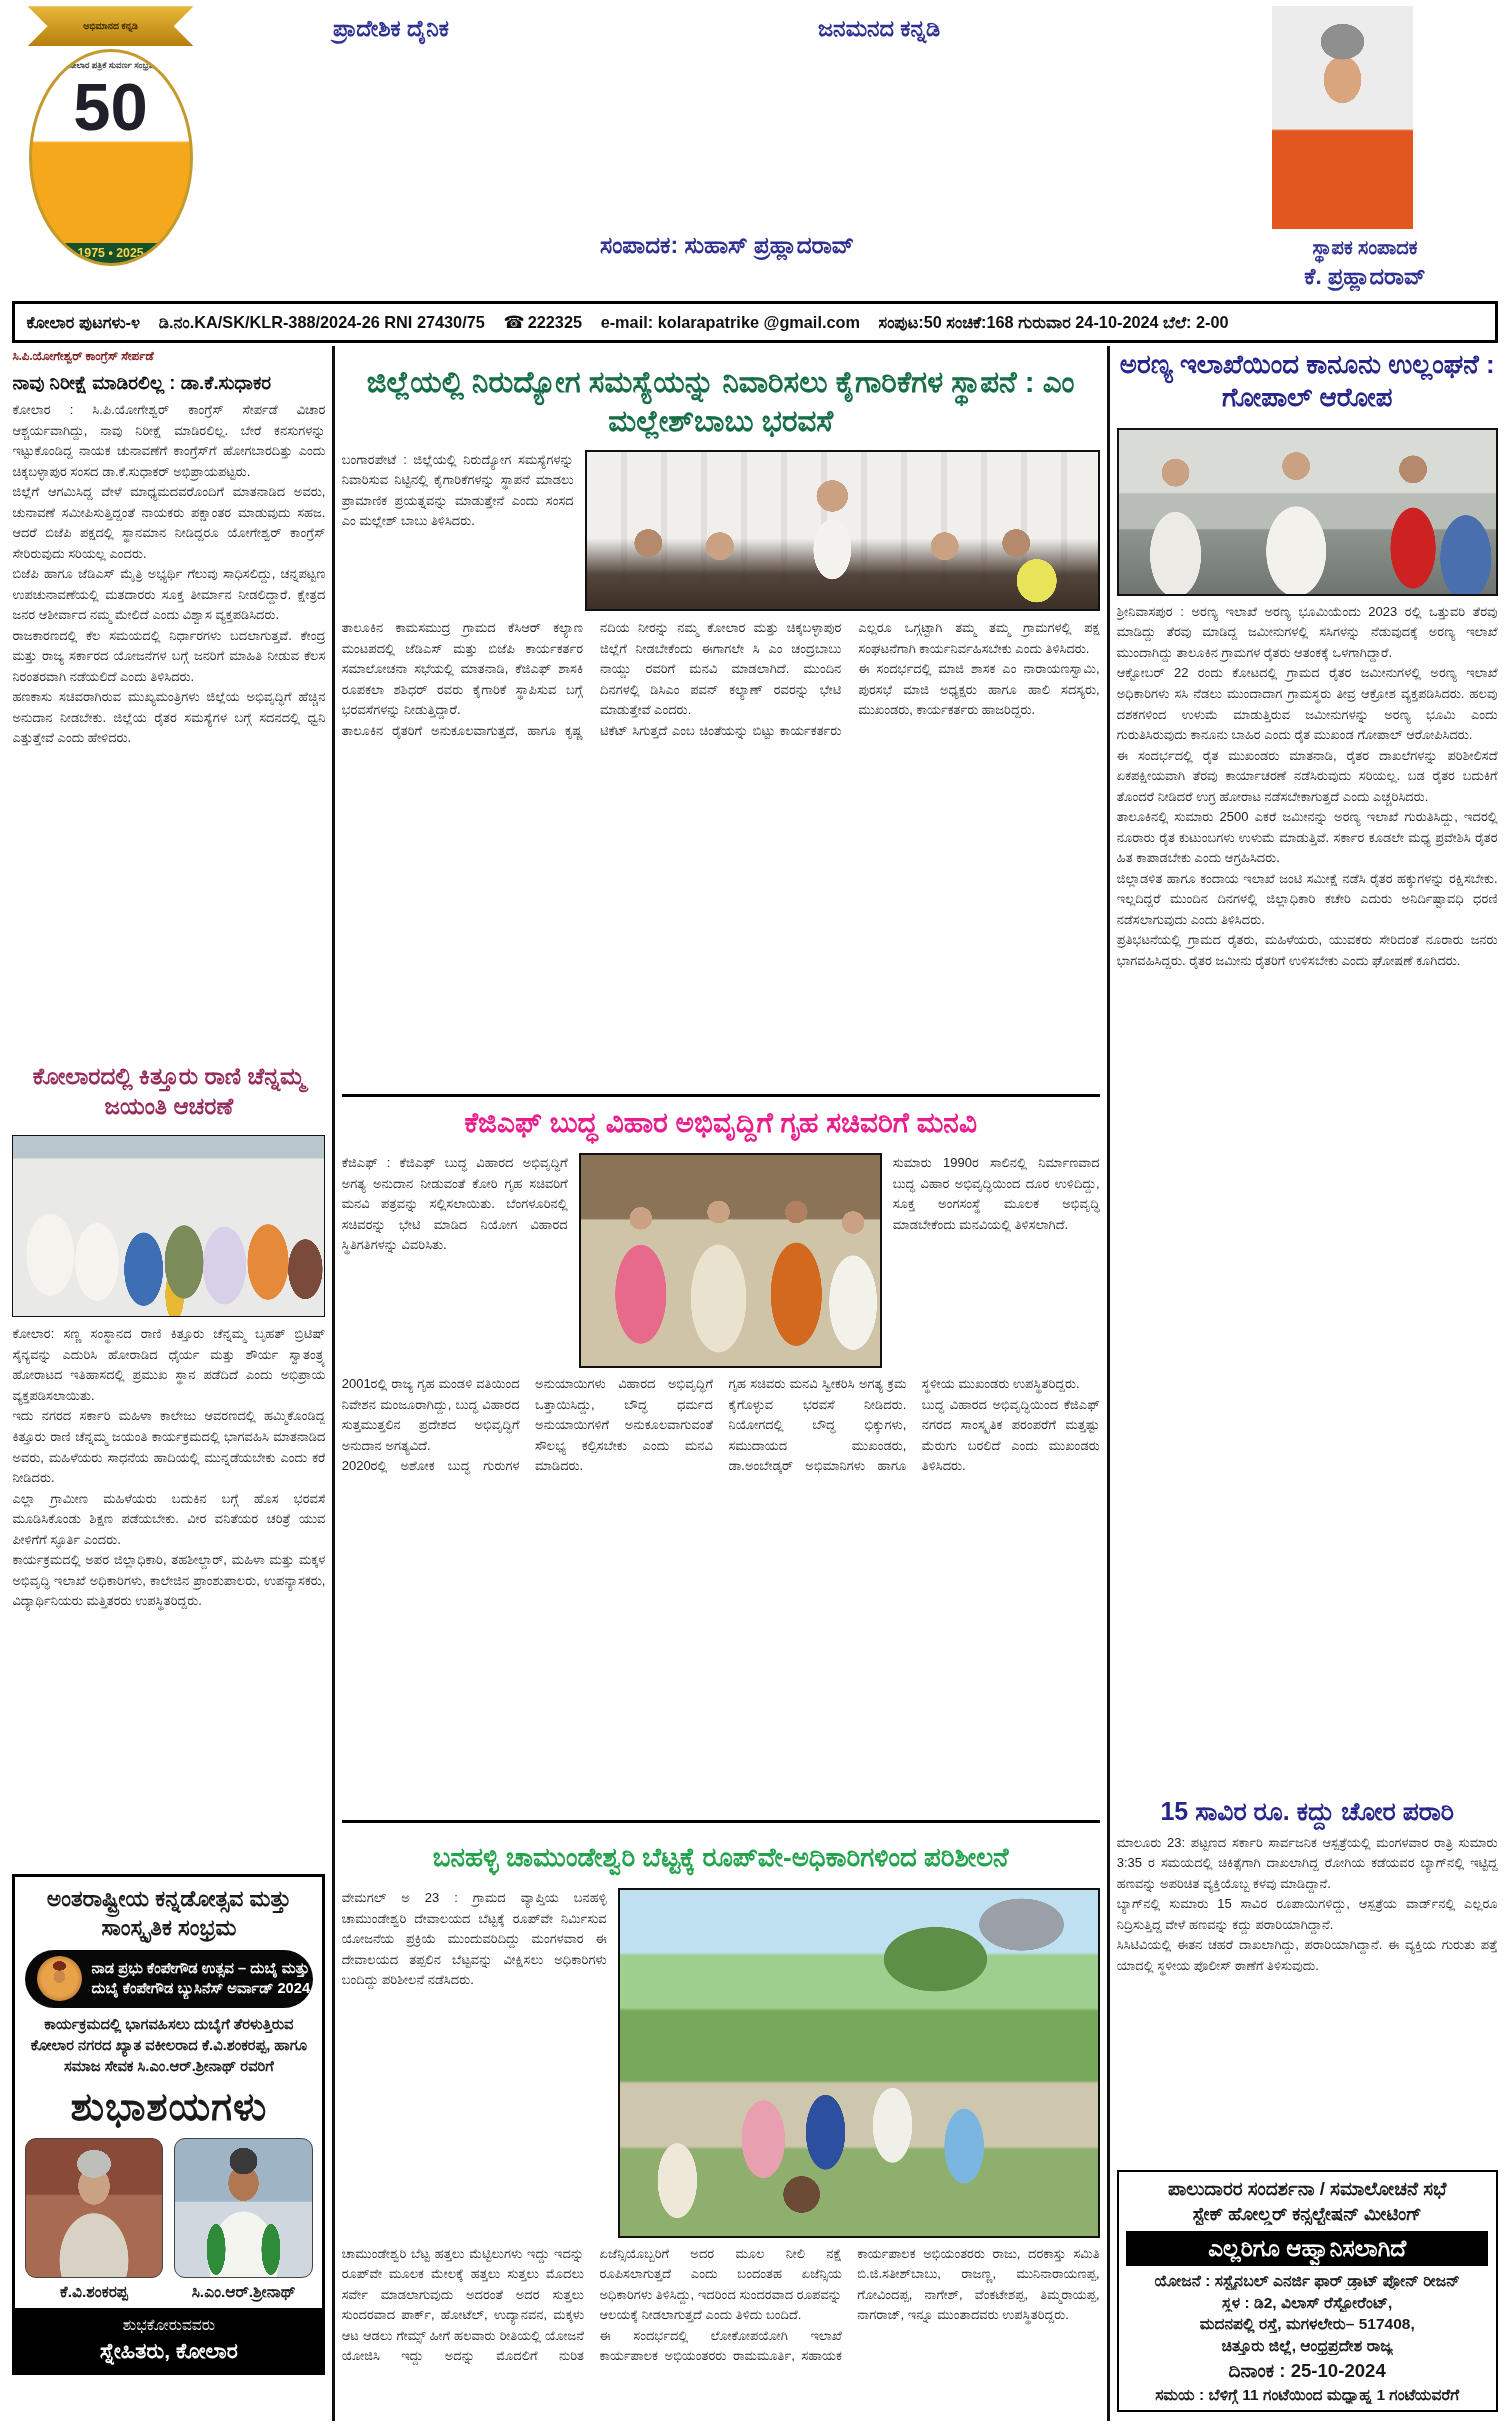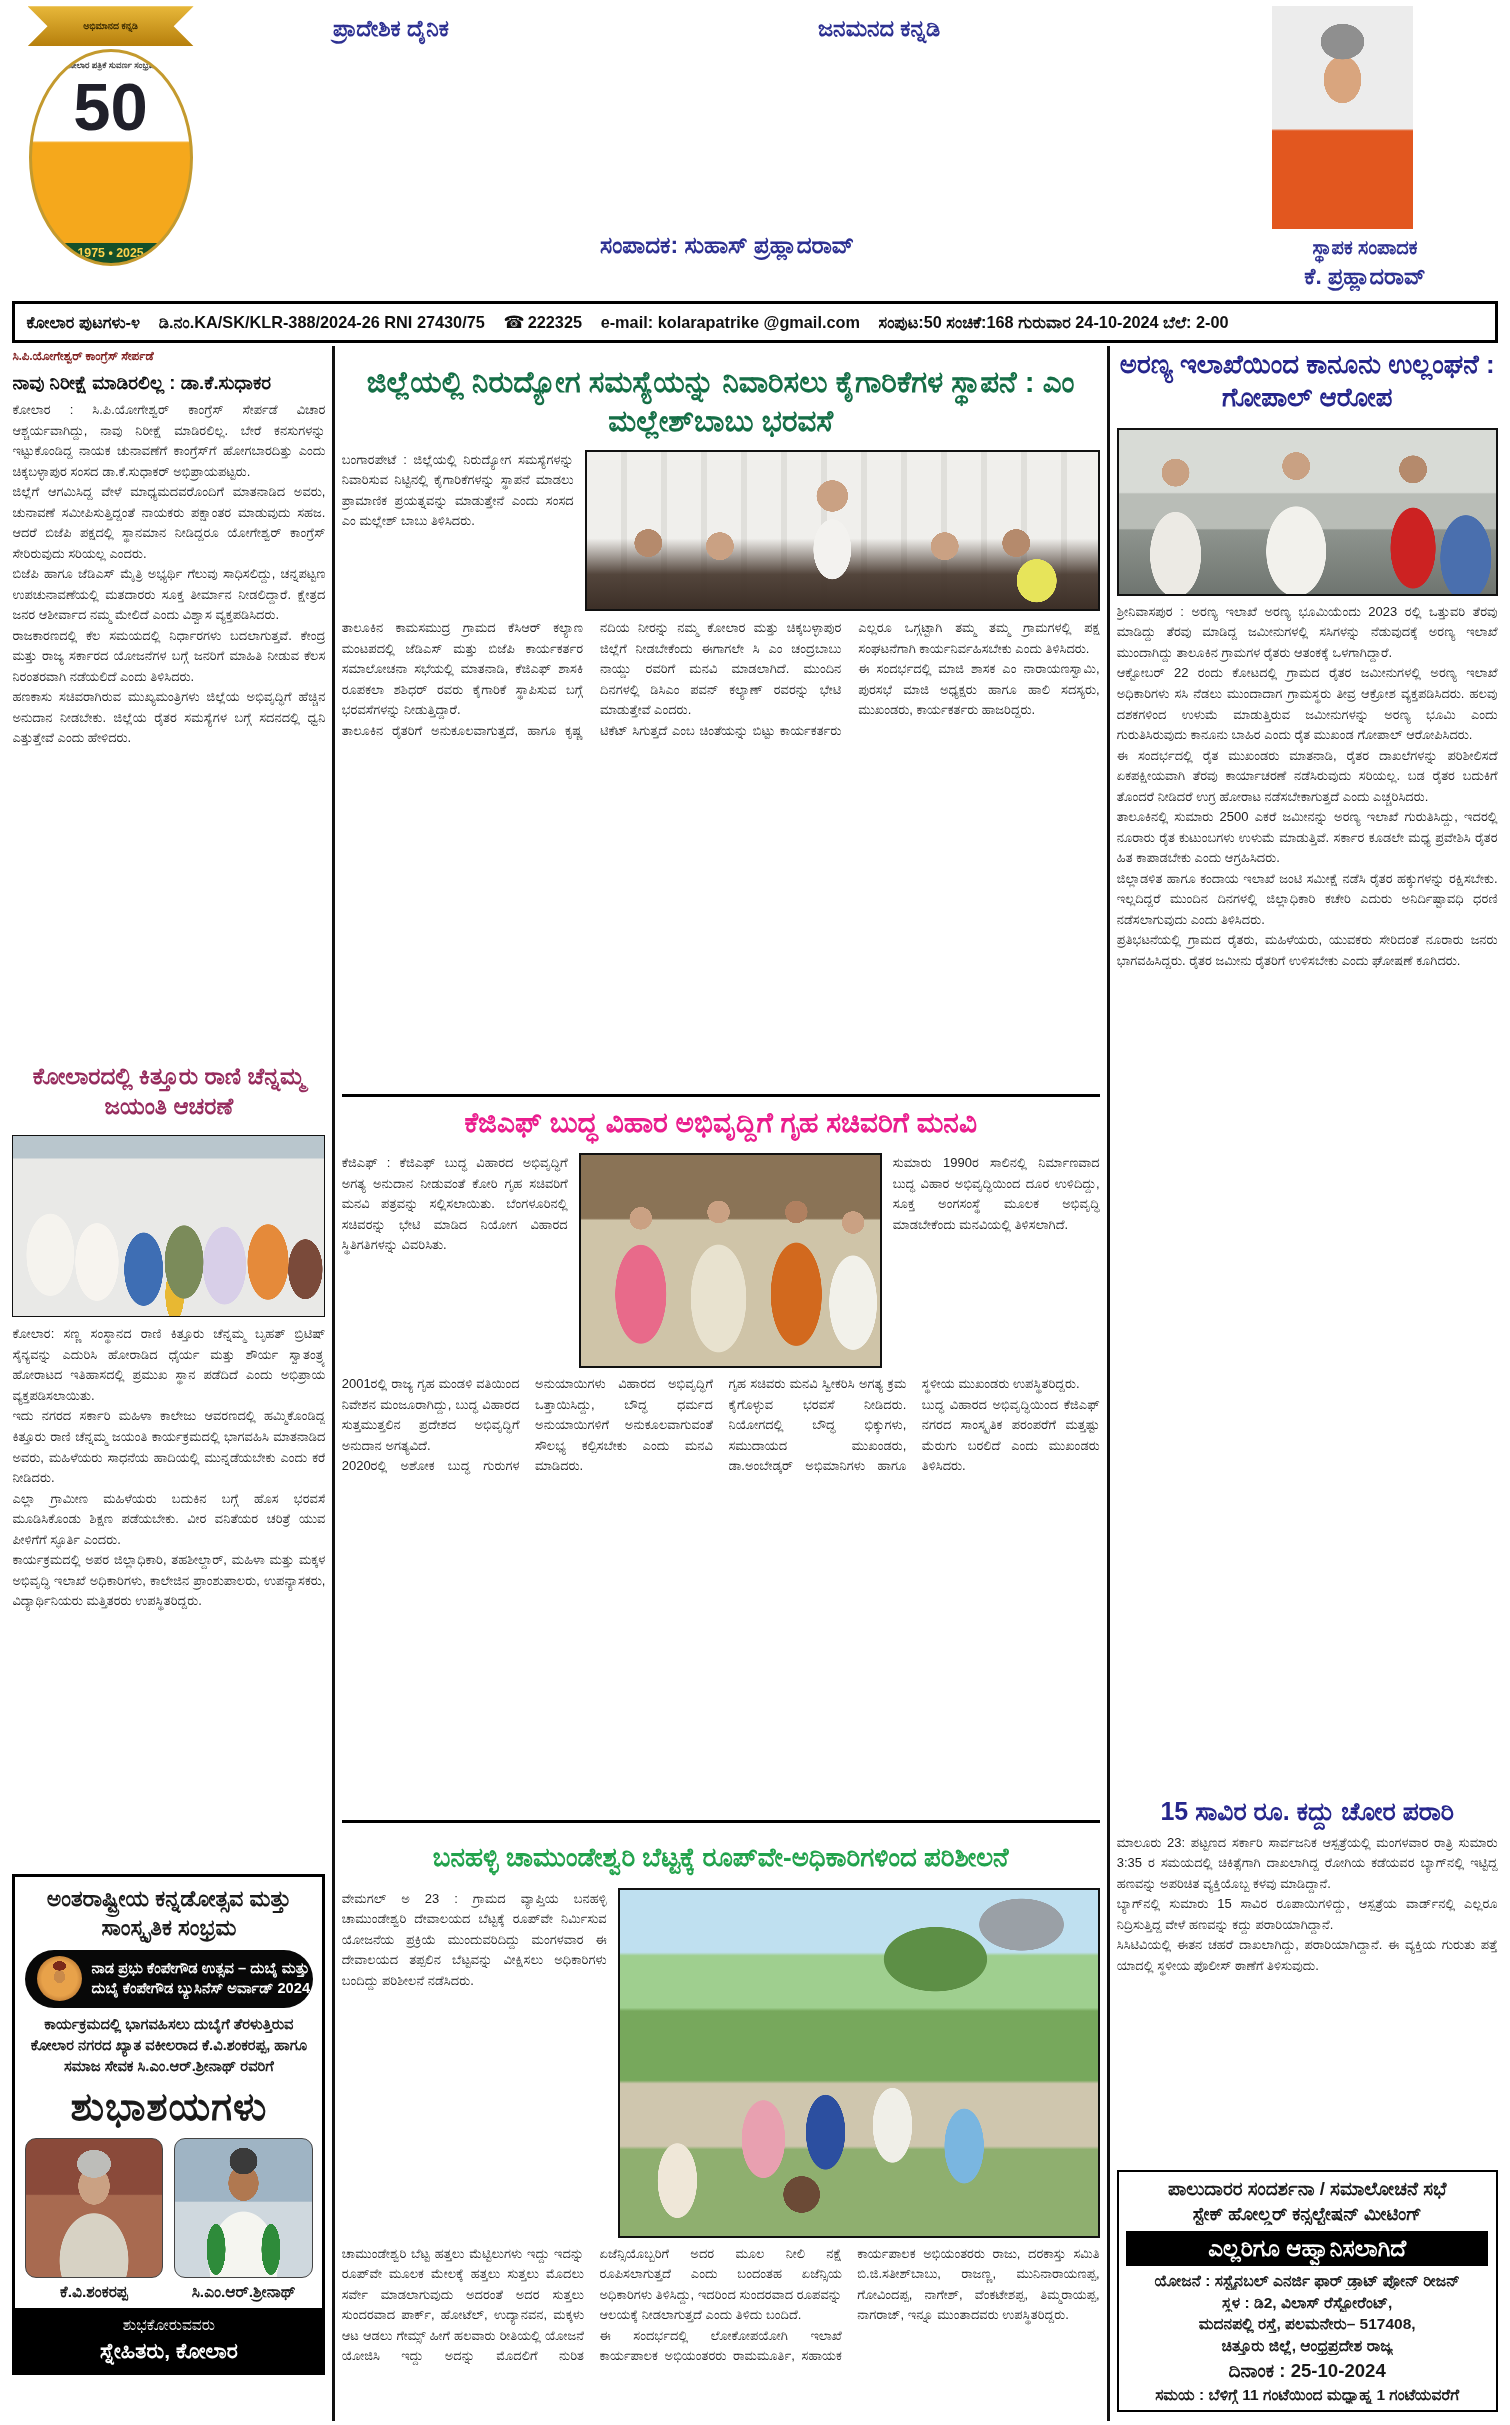--- a/index.html
+++ b/index.html
@@ -174,21 +174,21 @@
       radial-gradient(18.6px 18.6px at 72% 27%, #b08060 0 60%, transparent 61%),
       radial-gradient(18.6px 18.6px at 91% 32%, #caa183 0 60%, transparent 61%),
       linear-gradient(180deg,#8a7356 0 30%, #cfc4a8 31% 100%);
   }
   .m2-side {flex:1; height:215px;}
   .m2-body {column-count:4; column-gap:15.5px; height:428px; overflow:hidden;
     font-size:13px; line-height:1.58; text-align:justify; white-space:pre-line;}
   .m-article3 {border-top:3.1px solid #000; margin-top:18px; padding-top:19px;}
   .m-head3 {color:#22a34c; font-size:26px; font-weight:bold; text-align:center;
     white-space:nowrap; overflow:hidden; height:39px;}
-  .m3-row {display:flex; gap:11px; margin:6.2px 0; align-items:flex-end;}
+  .m3-row {display:flex; gap:11px; margin:6.2px 0; align-items:center;}
   .m3-lead {width:265px; flex:none; height:349px;}
   .m3-photo {
     flex:1; height:346px;
     background:
       radial-gradient(70px 43px at 84% 10%, #9aa0a6 0 60%, transparent 61%),
       radial-gradient(93px 58px at 66% 20%, #5d8f46 0 55%, transparent 56%),
       radial-gradient(43px 77px at 30% 72%, #e8a0b0 0 50%, transparent 51%),
       radial-gradient(39px 74px at 43% 70%, #2c4fa0 0 50%, transparent 51%),
       radial-gradient(39px 74px at 57% 68%, #f0efe8 0 50%, transparent 51%),
       radial-gradient(39px 74px at 72% 74%, #7ab6e0 0 50%, transparent 51%),
@@ -360,21 +360,21 @@
         <div class="body r2-body">ಮಾಲೂರು 23: ಪಟ್ಟಣದ ಸರ್ಕಾರಿ ಸಾರ್ವಜನಿಕ ಆಸ್ಪತ್ರೆಯಲ್ಲಿ ಮಂಗಳವಾರ ರಾತ್ರಿ ಸುಮಾರು 3:35 ರ ಸಮಯದಲ್ಲಿ ಚಿಕಿತ್ಸೆಗಾಗಿ ದಾಖಲಾಗಿದ್ದ ರೋಗಿಯ ಕಡೆಯವರ ಬ್ಯಾಗ್‌ನಲ್ಲಿ ಇಟ್ಟಿದ್ದ ಹಣವನ್ನು ಅಪರಿಚಿತ ವ್ಯಕ್ತಿಯೊಬ್ಬ ಕಳವು ಮಾಡಿದ್ದಾನೆ.
 ಬ್ಯಾಗ್‌ನಲ್ಲಿ ಸುಮಾರು 15 ಸಾವಿರ ರೂಪಾಯಿಗಳಿದ್ದು, ಆಸ್ಪತ್ರೆಯ ವಾರ್ಡ್‌ನಲ್ಲಿ ಎಲ್ಲರೂ ನಿದ್ರಿಸುತ್ತಿದ್ದ ವೇಳೆ ಹಣವನ್ನು ಕದ್ದು ಪರಾರಿಯಾಗಿದ್ದಾನೆ.
 ಸಿಸಿಟಿವಿಯಲ್ಲಿ ಈತನ ಚಹರೆ ದಾಖಲಾಗಿದ್ದು, ಪರಾರಿಯಾಗಿದ್ದಾನೆ. ಈ ವ್ಯಕ್ತಿಯ ಗುರುತು ಪತ್ತೆ ಯಾದಲ್ಲಿ ಸ್ಥಳೀಯ ಪೊಲೀಸ್ ಠಾಣೆಗೆ ತಿಳಿಸುವುದು.</div>
       </div>
       <div class="notice">
         <div class="notice-line1">ಪಾಲುದಾರರ ಸಂದರ್ಶನಾ / ಸಮಾಲೋಚನೆ ಸಭೆ</div>
         <div class="notice-line2">ಸ್ಟೇಕ್ ಹೋಲ್ಡರ್ ಕನ್ಸಲ್ಟೇಷನ್ ಮೀಟಿಂಗ್</div>
         <div class="notice-invite">ಎಲ್ಲರಿಗೂ ಆಹ್ವಾನಿಸಲಾಗಿದೆ</div>
         <div class="notice-sm">ಯೋಜನೆ : ಸಸ್ಟೈನಬಲ್ ಎನರ್ಜಿ ಫಾರ್ ಡ್ರಾಟ್ ಪ್ರೋನ್ ರೀಜನ್</div>
         <div class="notice-sm">ಸ್ಥಳ : ಡಿ2, ವಿಲಾಸ್ ರೆಸ್ಟೋರೆಂಟ್,</div>
-        <div class="notice-sm">ಮದನಪಲ್ಲಿ ರಸ್ತೆ, ಪಲಮನೇರು– 517408,</div>
+        <div class="notice-sm">ಮದನಪಲ್ಲಿ ರಸ್ತೆ, ಮಗಳಲೇರು– 517408,</div>
         <div class="notice-sm">ಚಿತ್ತೂರು ಜಿಲ್ಲೆ, ಆಂಧ್ರಪ್ರದೇಶ ರಾಜ್ಯ</div>
         <div class="notice-date">ದಿನಾಂಕ : 25-10-2024</div>
         <div class="notice-sm">ಸಮಯ : ಬೆಳಿಗ್ಗೆ 11 ಗಂಟೆಯಿಂದ ಮಧ್ಯಾಹ್ನ 1 ಗಂಟೆಯವರೆಗೆ</div>
       </div>
     </div>
 
   </div>
 </div>
 
 

